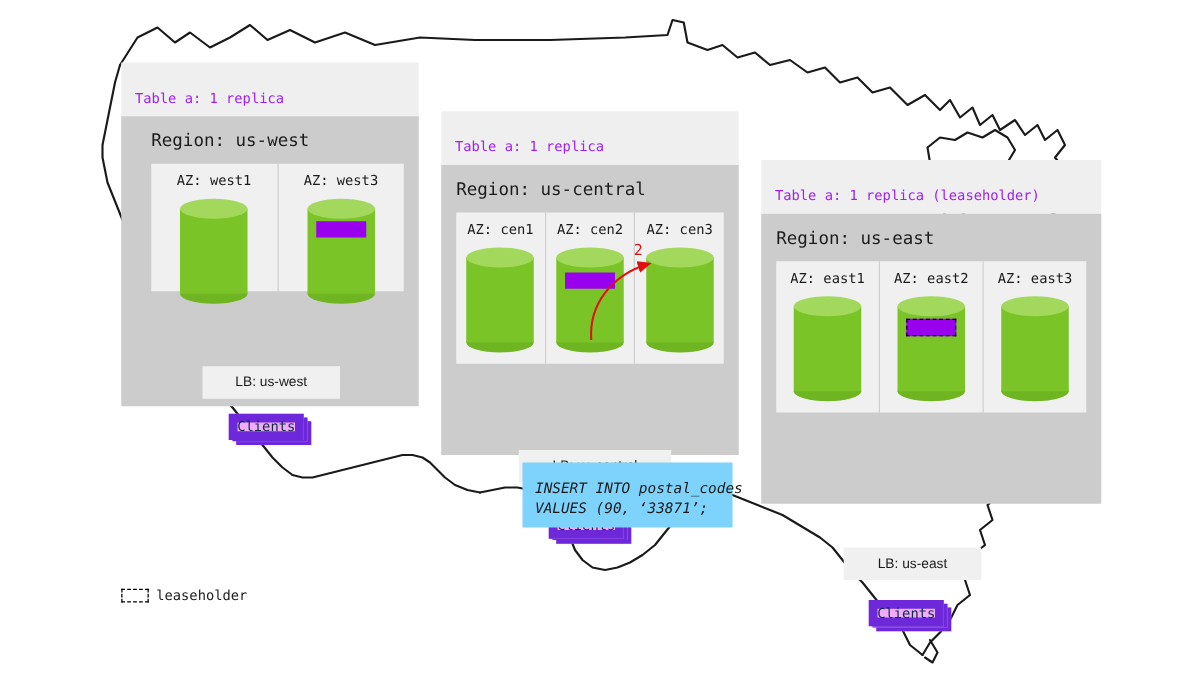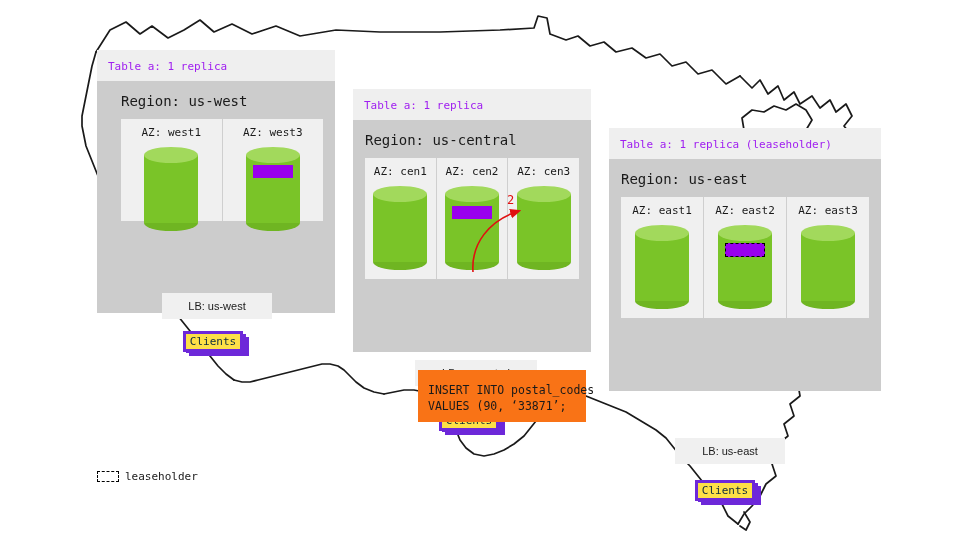--- a/index.html
+++ b/index.html
@@ -29,21 +29,21 @@
   
   .region {
     position: absolute;
   }
   .replica-banner {
     background: #efefef;
     color: #a020f0;
     font-family: "DejaVu Sans Mono", "Liberation Mono", monospace;
     font-size: 11px;
     line-height: 1;
-    padding: 11px 0 9px 11px;
+    padding: 23px 0 9px 11px;
     white-space: nowrap;
     box-sizing: border-box;
   }
   .region-body {
     background: #cccccc;
     box-sizing: border-box;
     padding: 0;
     position: relative;
   }
   .region-title {
@@ -128,47 +128,48 @@
   }
 
   
   .clients {
     position: absolute;
     width: 66px;
     height: 25px;
   }
   .clients .card {
     position: absolute;
-    background: #fde047;
-    border: 3px solid #6d28d9;
+    background: #f0abfc;
+    border: 7px solid #6d28d9;
     box-sizing: border-box;
   }
   .clients .c3 { left: 6px; top: 6px; width: 60px; height: 19px; }
   .clients .c2 { left: 3px; top: 3px; width: 60px; height: 19px; }
   .clients .c1 {
     left: 0; top: 0; width: 60px; height: 21px;
     display: flex;
     align-items: center;
     justify-content: center;
     font-family: "DejaVu Sans Mono", "Liberation Mono", monospace;
     font-size: 11px;
     color: #0d2b3e;
   }
 
   
   .sqlbox {
     position: absolute;
-    background: #f97316;
+    background: #7dd3fc;
     font-family: "DejaVu Sans Mono", "Liberation Mono", monospace;
     font-size: 11.5px;
     line-height: 16px;
     color: #1a1a1a;
     padding: 12px 0 12px 10px;
     box-sizing: border-box;
     white-space: pre;
+    font-style: italic;
   }
 
   
   .legend {
     position: absolute;
     display: flex;
     align-items: center;
     gap: 6px;
   }
   .legend .swatch {

